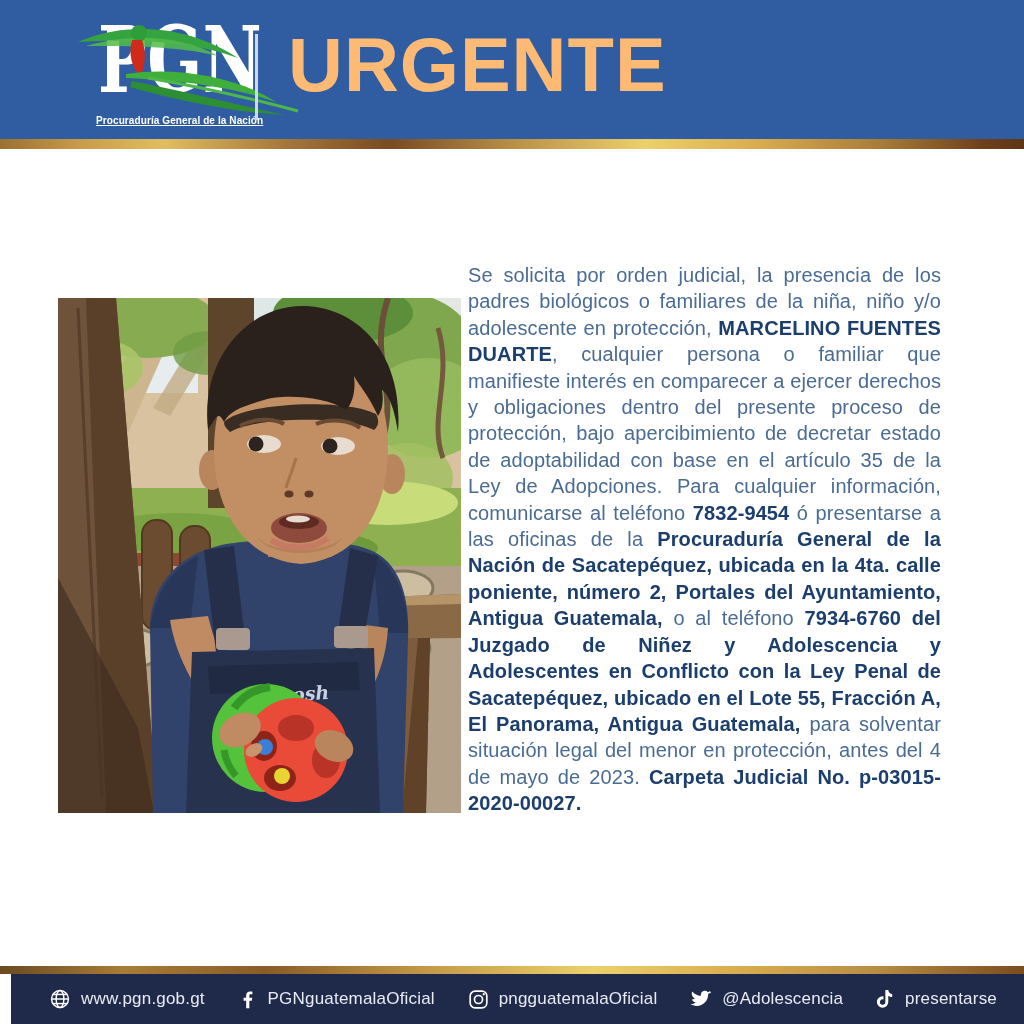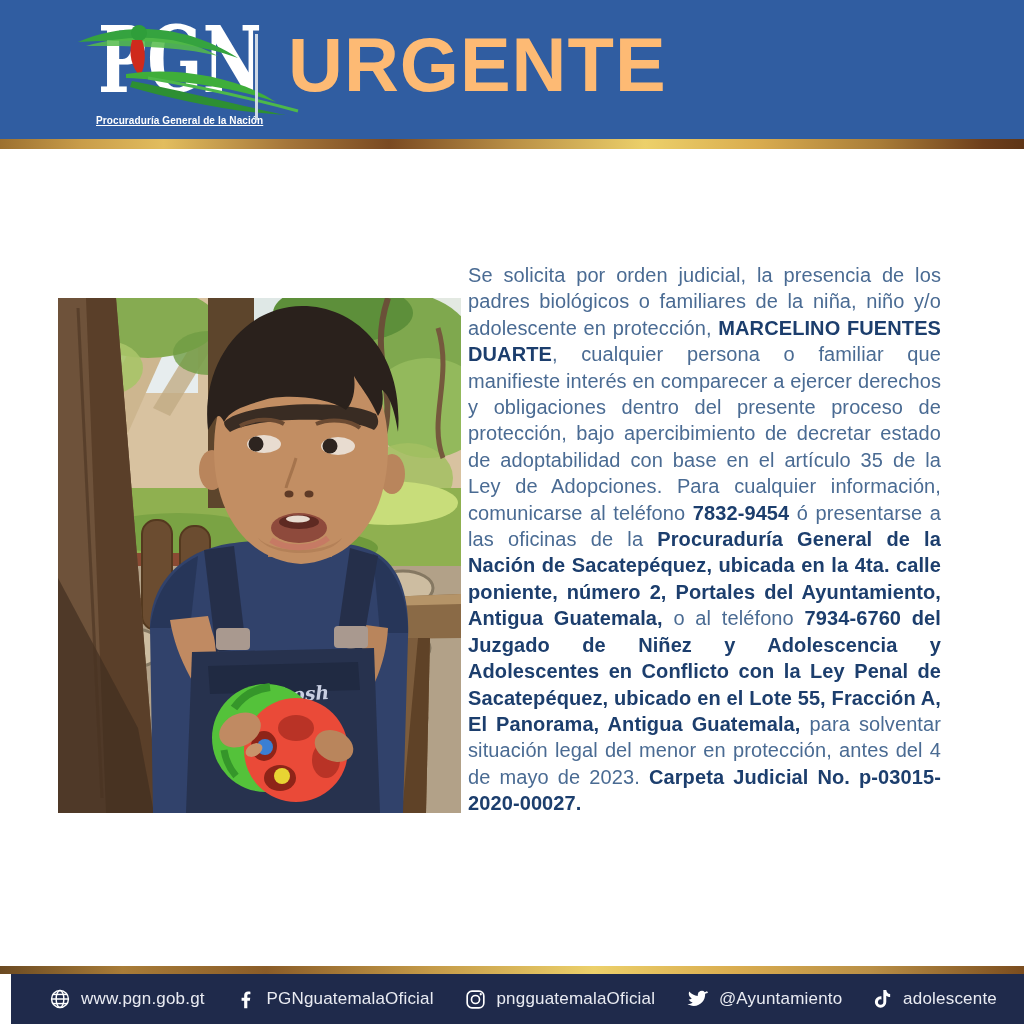--- a/index.html
+++ b/index.html
@@ -231,24 +231,24 @@
         <circle cx="12" cy="12" r="4.6"></circle>
         <circle cx="18" cy="6" r="1.3" fill="#ffffff" stroke="none"></circle>
       </svg>
       <span>pngguatemalaOficial</span>
     </div>
 
     <div class="footer-item">
       <svg width="22" height="22" viewBox="0 0 24 24" fill="#ffffff">
         <path d="M23 5.2c-.8.4-1.7.6-2.6.8a4.6 4.6 0 0 0 2-2.6c-.9.5-1.9.9-2.9 1.1a4.5 4.5 0 0 0-7.8 3.1c0 .4 0 .7.1 1A12.9 12.9 0 0 1 2.4 3.9s-2 4.6 2.8 7.5c-1.1.7-2.2 1.1-3.3 1 .4 1.4 2.2 3 4.3 3.4-1.6 1.3-4 1.9-5.7 1.7 2 1.3 4.3 2 6.8 2 8.2 0 12.8-6.9 12.5-13 .9-.6 1.7-1.4 2.2-2.3z"></path>
       </svg>
-      <span>@Ayuntamiento</span>
+      <span>@Adolescencia</span>
     </div>
 
     <div class="footer-item">
       <svg width="19" height="21" viewBox="0 0 24 26" fill="#ffffff">
         <path d="M15.5 1c.3 2.7 2 4.9 4.9 5.2v3.6c-1.8 0-3.5-.6-4.9-1.6v7.9a7.2 7.2 0 1 1-7.2-7.2c.4 0 .8 0 1.1.1v3.9a3.4 3.4 0 1 0 2.4 3.3V1h3.7z"></path>
       </svg>
-      <span>adolescente</span>
+      <span>presentarse</span>
     </div>
 
   </div>
 </div>
 
 </body></html>

